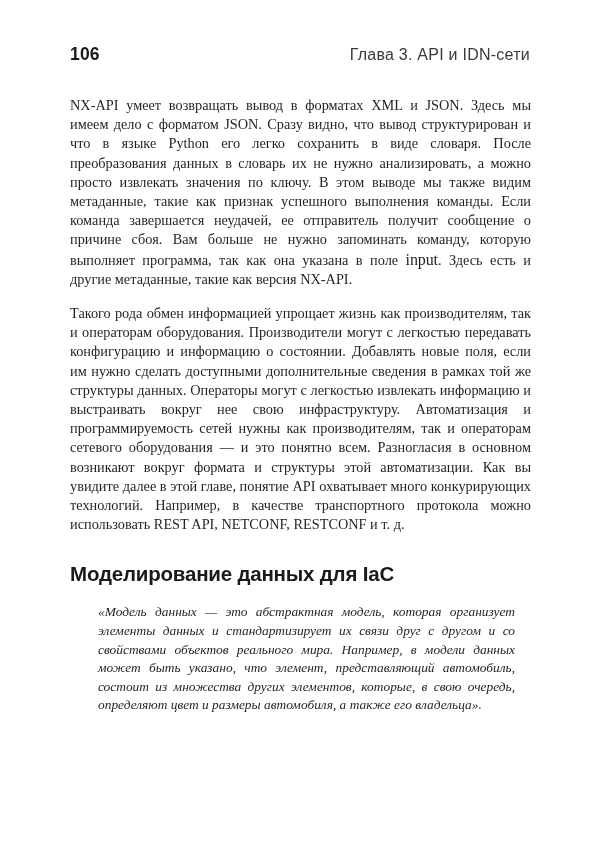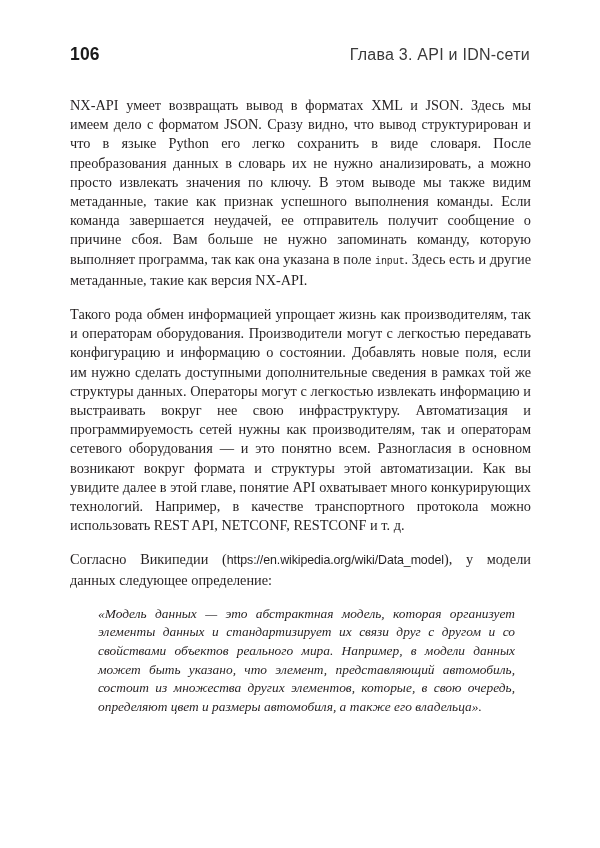--- a/index.html
+++ b/index.html
@@ -61,22 +61,22 @@
     font-size: 14.3px;
     line-height: 19.2px;
     text-align: justify;
     text-justify: inter-word;
     hyphens: manual;
     color: #231f20;
   }
   p.body-par:last-child { margin-bottom: 0; }
 
   code.inline-code {
-    font-family: Liberation Mono, monospace;
-    font-size: 10px;
+    font-family: Liberation Serif, serif;
+    font-size: 16px;
     letter-spacing: -0.1px;
   }
 
   
   h2.section-heading {
     margin: 28px 0 17px 0;
     font-family: "Liberation Sans", "DejaVu Sans", sans-serif;
     font-weight: bold;
     font-size: 20.5px;
     line-height: 24px;
@@ -112,19 +112,19 @@
     <span class="chapter-label">Глава 3. API и IDN-сети</span>
   </div>
 
   <div class="content">
 
     <p class="body-par"><span>NX-API умеет возвращать вывод в форматах XML и JSON. Здесь мы имеем дело с форматом JSON. Сразу видно, что вывод структурирован и что в языке Python его легко сохранить в виде словаря. После преобразования данных в словарь их не нужно анализировать, а можно просто извлекать значения по ключу. В этом выводе мы также видим метаданные, такие как признак успешного выполнения команды. Если команда завершается неудачей, ее отправитель получит сообщение о причине сбоя. Вам больше не нужно запоминать команду, которую выполняет программа, так как она указана в поле </span><code class="inline-code">input</code><span>. Здесь есть и другие метаданные, такие как версия NX-API.</span></p>
 
     <p class="body-par">Такого рода обмен информацией упрощает жизнь как производителям, так и операторам оборудования. Производители могут с легкостью передавать конфигурацию и информацию о состоянии. Добавлять новые поля, если им нужно сделать доступными дополнительные сведения в рамках той же структуры данных. Операторы могут с легкостью извлекать информацию и выстраивать вокруг нее свою инфраструктуру. Автоматизация и программируемость сетей нужны как производителям, так и операторам сетевого оборудования — и это понятно всем. Разногласия в основном возникают вокруг формата и структуры этой автоматизации. Как вы увидите далее в этой главе, понятие API охватывает много конкурирующих технологий. Например, в качестве транспортного протокола можно использовать REST API, NETCONF, RESTCONF и т. д.</p>
 
 
+    <h2 class="section-heading">Моделирование данных для IaC</h2>
 
-    <p class="body-par"><span>Согласно Википедии (</span><span class="url-text">https://en.wikipedia.org/wiki/Data_model</span><span>), у модели данных следующее определение:</span></p>
 
     <blockquote class="quote">«Модель данных — это абстрактная модель, которая организует элементы данных и стандартизирует их связи друг с другом и со свойствами объектов реального мира. Например, в модели данных может быть указано, что элемент, представляющий автомобиль, состоит из множества других элементов, которые, в свою очередь, определяют цвет и размеры автомобиля, а также его владельца».</blockquote>
 
   </div>
 </div>
 
 </body></html>

